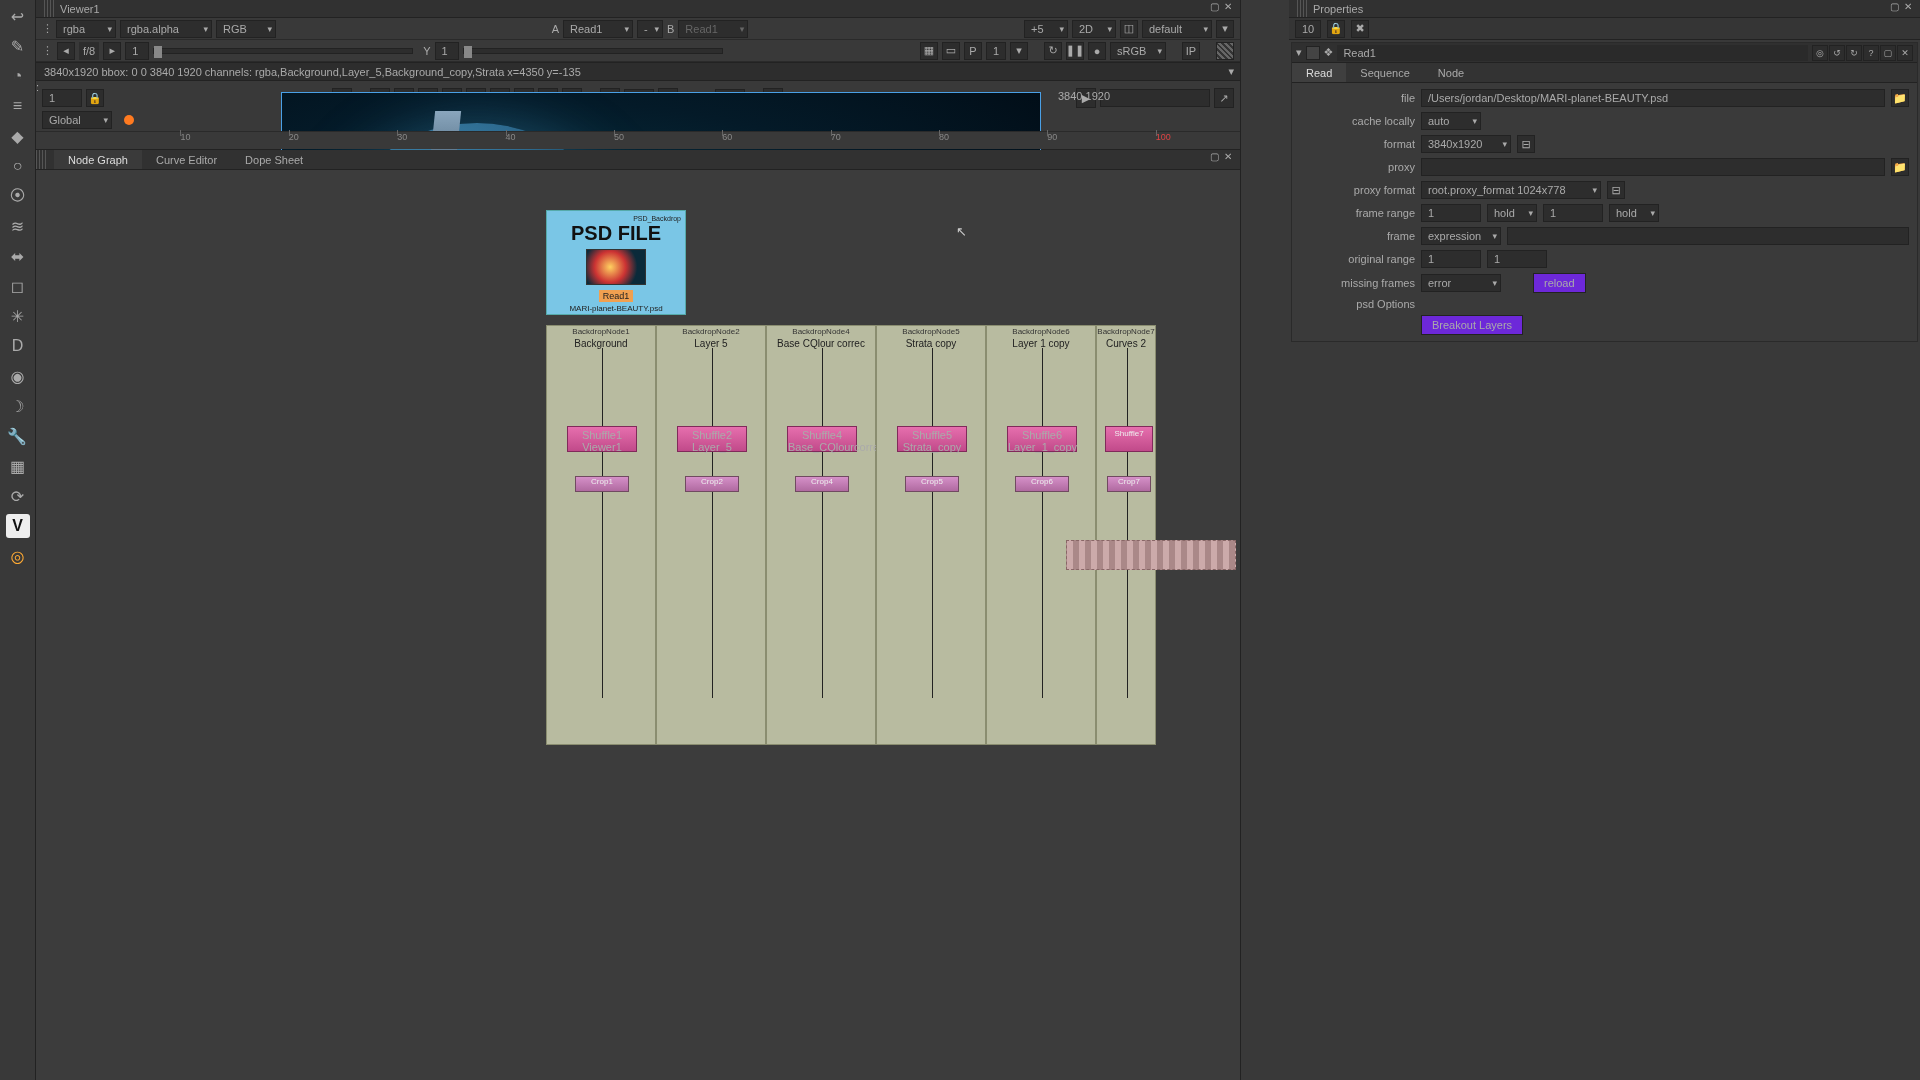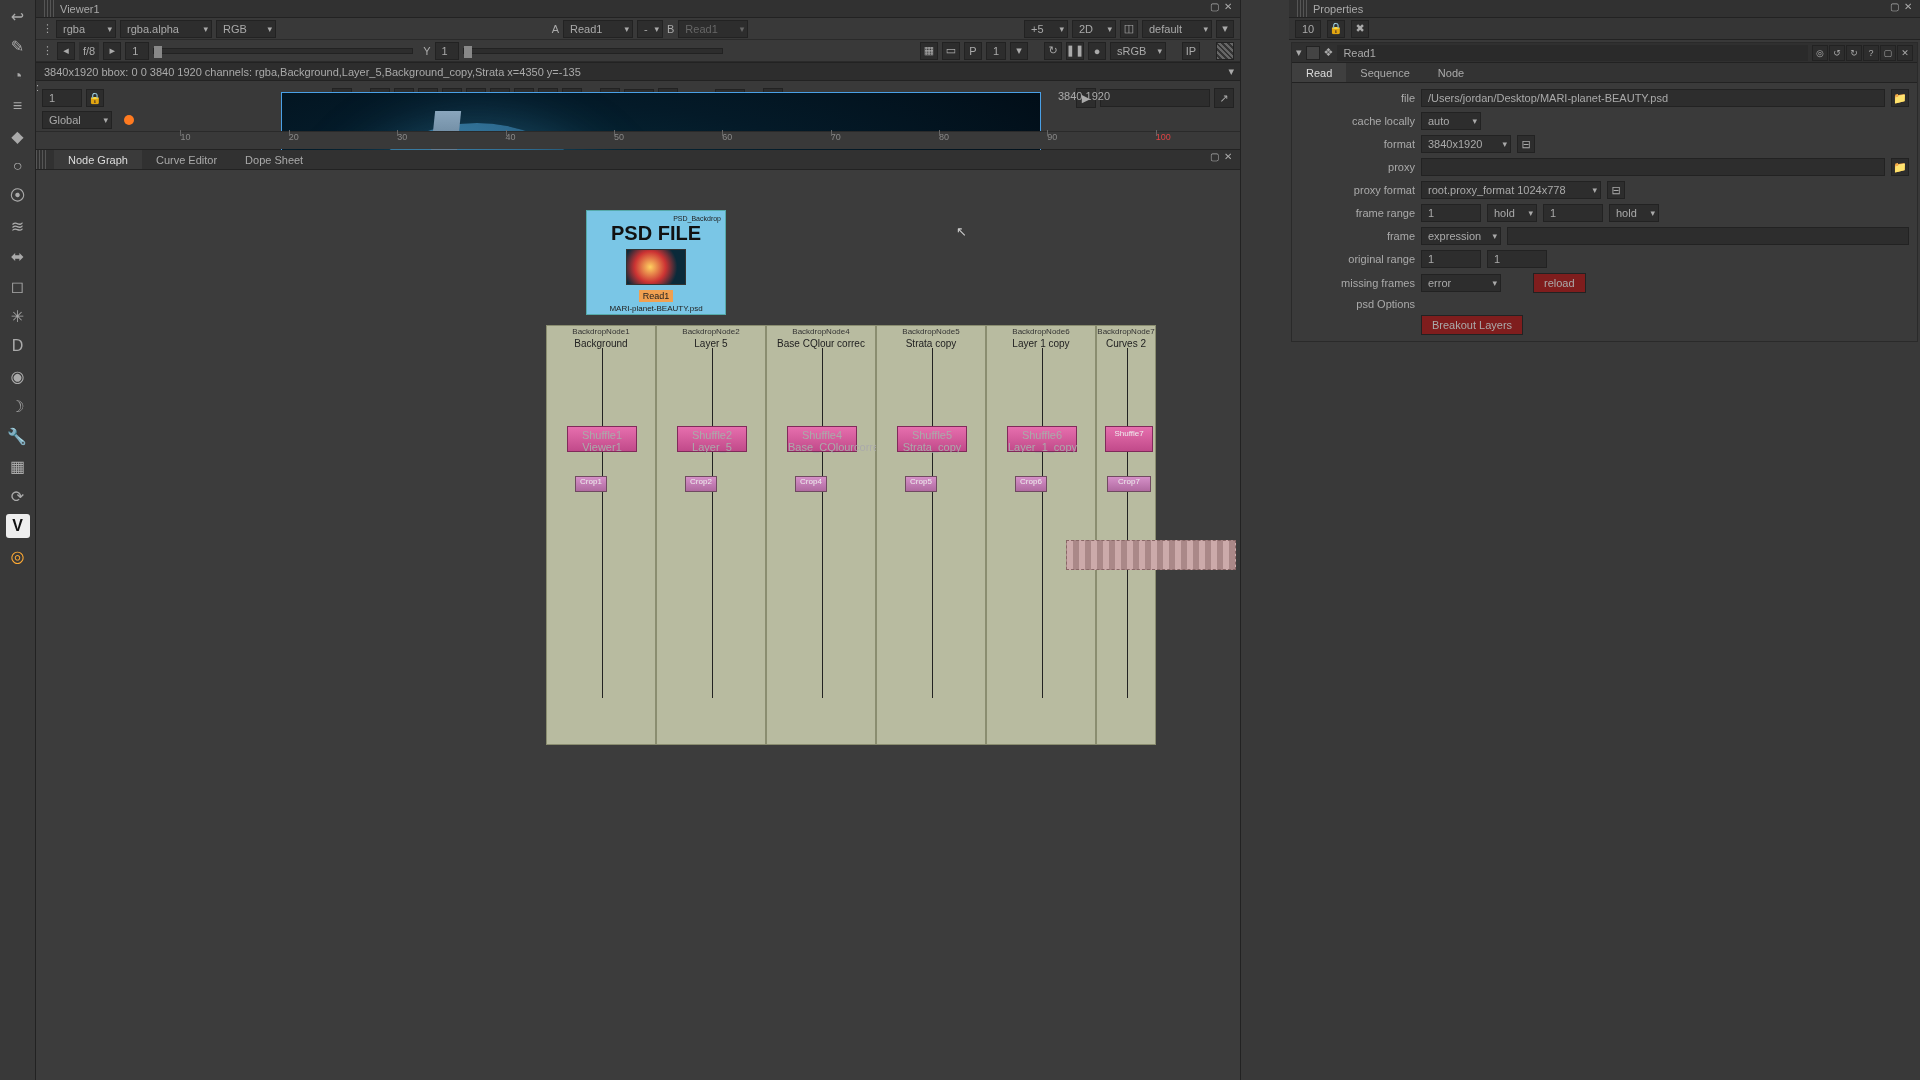--- a/index.html
+++ b/index.html
@@ -33,47 +33,47 @@
 .tl-row { height: 22px; display: flex; align-items: center; gap: 4px; padding: 0 6px; }
 .pb-btn { width: 20px; height: 20px; background: #2d2d2d; border: 1px solid #222; display: flex; align-items: center; justify-content: center; font-size: 11px; cursor: pointer; }
 .tl-ruler { height: 18px; background: #393939; position: relative; border-top: 1px solid #2a2a2a; }
 .tick { position: absolute; top: 0; font-size: 9px; color: #888; }
 .tick::before { content: ""; position: absolute; left: 0; top: -2px; width: 1px; height: 6px; background: #666; }
 .ng-tabs { height: 20px; background: #313131; display: flex; align-items: flex-start; border-bottom: 1px solid #222; position: relative; }
 .ng-tabs .handle { width: 10px; height: 100%; background: repeating-linear-gradient(90deg,#555,#555 1px,transparent 1px,transparent 3px); margin-right: 8px; }
 .ng-tab { padding: 0 14px; height: 100%; display: flex; align-items: center; cursor: pointer; }
 .ng-tab.active { background: #3a3a3a; color: #ddd; }
 .ng-body { flex: 1; background: #3c3c3c; position: relative; overflow: hidden; }
-.backdrop-psd { position: absolute; left: 510px; top: 40px; width: 140px; height: 105px; background: #7ac6e6; border: 1px solid #5aa; padding: 4px; text-align: center; margin-left: 40px; }
+.backdrop-psd { position: absolute; left: 510px; top: 40px; width: 140px; height: 105px; background: #7ac6e6; border: 1px solid #5aa; padding: 4px; text-align: center; }
 .backdrop-psd .title { font-size: 20px; font-weight: bold; color: #111; }
 .backdrop-psd .thumb { width: 60px; height: 36px; background: radial-gradient(circle at 40% 50%, #ffd060, #c33 40%, #0a2a3a 70%); margin: 4px auto; border: 1px solid #333; }
 .backdrop-psd .readlbl { background: #f0a050; color: #222; font-size: 9px; padding: 1px 4px; display: inline-block; }
 .backdrop-psd .fname { font-size: 8px; color: #222; margin-top: 2px; }
 .columns { position: absolute; left: 510px; top: 155px; display: flex; }
 .col { width: 110px; height: 420px; background: #b8bba0; border: 1px solid #8a8d70; position: relative; }
 .col .hdr { font-size: 8px; color: #333; text-align: center; padding: 1px 0; }
 .col .lbl { font-size: 10px; color: #222; text-align: center; padding: 1px 0; }
 .col .node-sh { position: absolute; left: 20px; width: 70px; height: 26px; background: linear-gradient(#e66fae,#c14a8a); border: 1px solid #802a5a; font-size: 8px; color: #eee; text-align: center; padding-top: 2px; }
-.col .node-cr { position: absolute; left: 28px; width: 32px; height: 16px; background: linear-gradient(#d590c8,#b06aa0); border: 1px solid #704a60; font-size: 8px; color: #eee; text-align: center; }
+.col .node-cr { position: absolute; left: 28px; width: 54px; height: 16px; background: linear-gradient(#d590c8,#b06aa0); border: 1px solid #704a60; font-size: 8px; color: #eee; text-align: center; }
 .col .wire { position: absolute; left: 55px; top: 22px; width: 1px; height: 350px; background: #222; }
 .props-pane { width: 680px; background: #393939; border-left: 1px solid #222; display: flex; flex-direction: column; padding-left: 48px; }
 .props-toolbar { height: 22px; background: #353535; display: flex; align-items: center; gap: 6px; padding: 0 6px; border-bottom: 1px solid #222; }
 .node-panel { background: #3a3a3a; border: 1px solid #2a2a2a; margin: 2px; }
 .np-header { height: 20px; background: #303030; display: flex; align-items: center; padding: 0 4px; gap: 4px; border-bottom: 1px solid #222; position: relative; }
 .np-header .name { background: #2a2a2a; flex: 1; height: 16px; padding: 0 6px; display: flex; align-items: center; }
 .np-header .rbtns { display: flex; gap: 1px; }
 .np-header .rbtns span { width: 16px; height: 16px; background: #2d2d2d; border: 1px solid #222; font-size: 9px; display: flex; align-items: center; justify-content: center; cursor: pointer; }
 .np-tabs { height: 20px; background: #333; display: flex; border-bottom: 1px solid #222; }
 .np-tab { padding: 0 14px; display: flex; align-items: center; cursor: pointer; }
 .np-tab.active { background: #3f3f3f; color: #ddd; }
 .prop-rows { padding: 6px 8px; display: flex; flex-direction: column; gap: 5px; }
 .prow { display: flex; align-items: center; gap: 6px; }
 .prow label { width: 115px; text-align: right; color: #aaa; }
 .pinput { background: #2d2d2d; border: 1px solid #222; height: 18px; padding: 0 6px; display: flex; align-items: center; }
-.pbtn { background: #7f1d1d; border: 1px solid #222; height: 20px; padding: 0 10px; display: flex; align-items: center; cursor: pointer; text-align: center; }
+.pbtn { background: #6d28d9; border: 1px solid #222; height: 20px; padding: 0 10px; display: flex; align-items: center; cursor: pointer; text-align: center; }
 .cb { width: 12px; height: 12px; border: 1px solid #222; background: #2d2d2d; }
 .spacer { flex: 1; }
 .orange-dot { width: 10px; height: 10px; background: #ff7a20; border-radius: 50%; }
 </style>
 </head>
 <body>
 
 <div class="left-toolbar">
   <div class="tool-btn">↩</div>
   <div class="tool-btn">✎</div>

